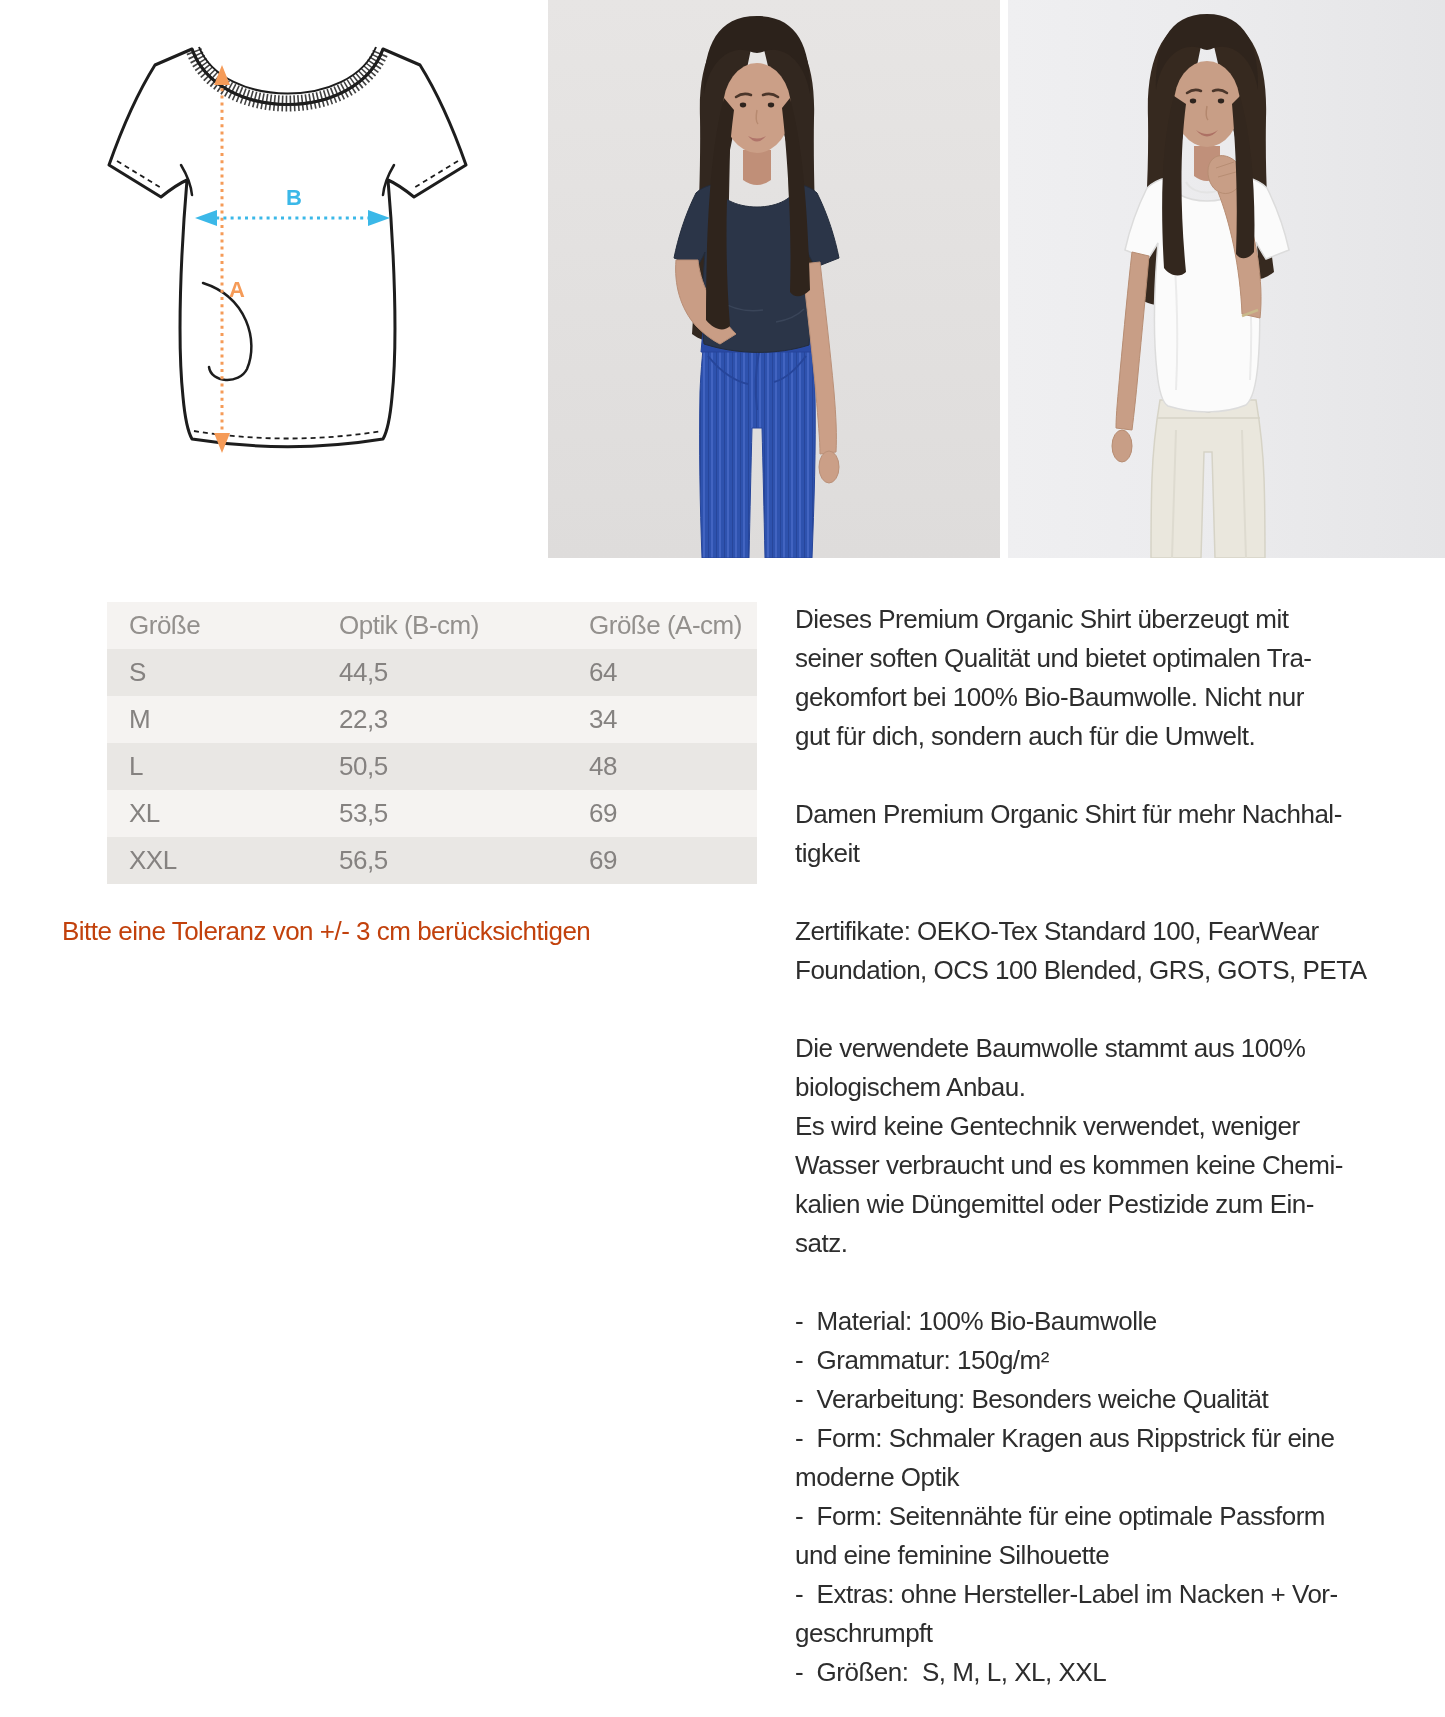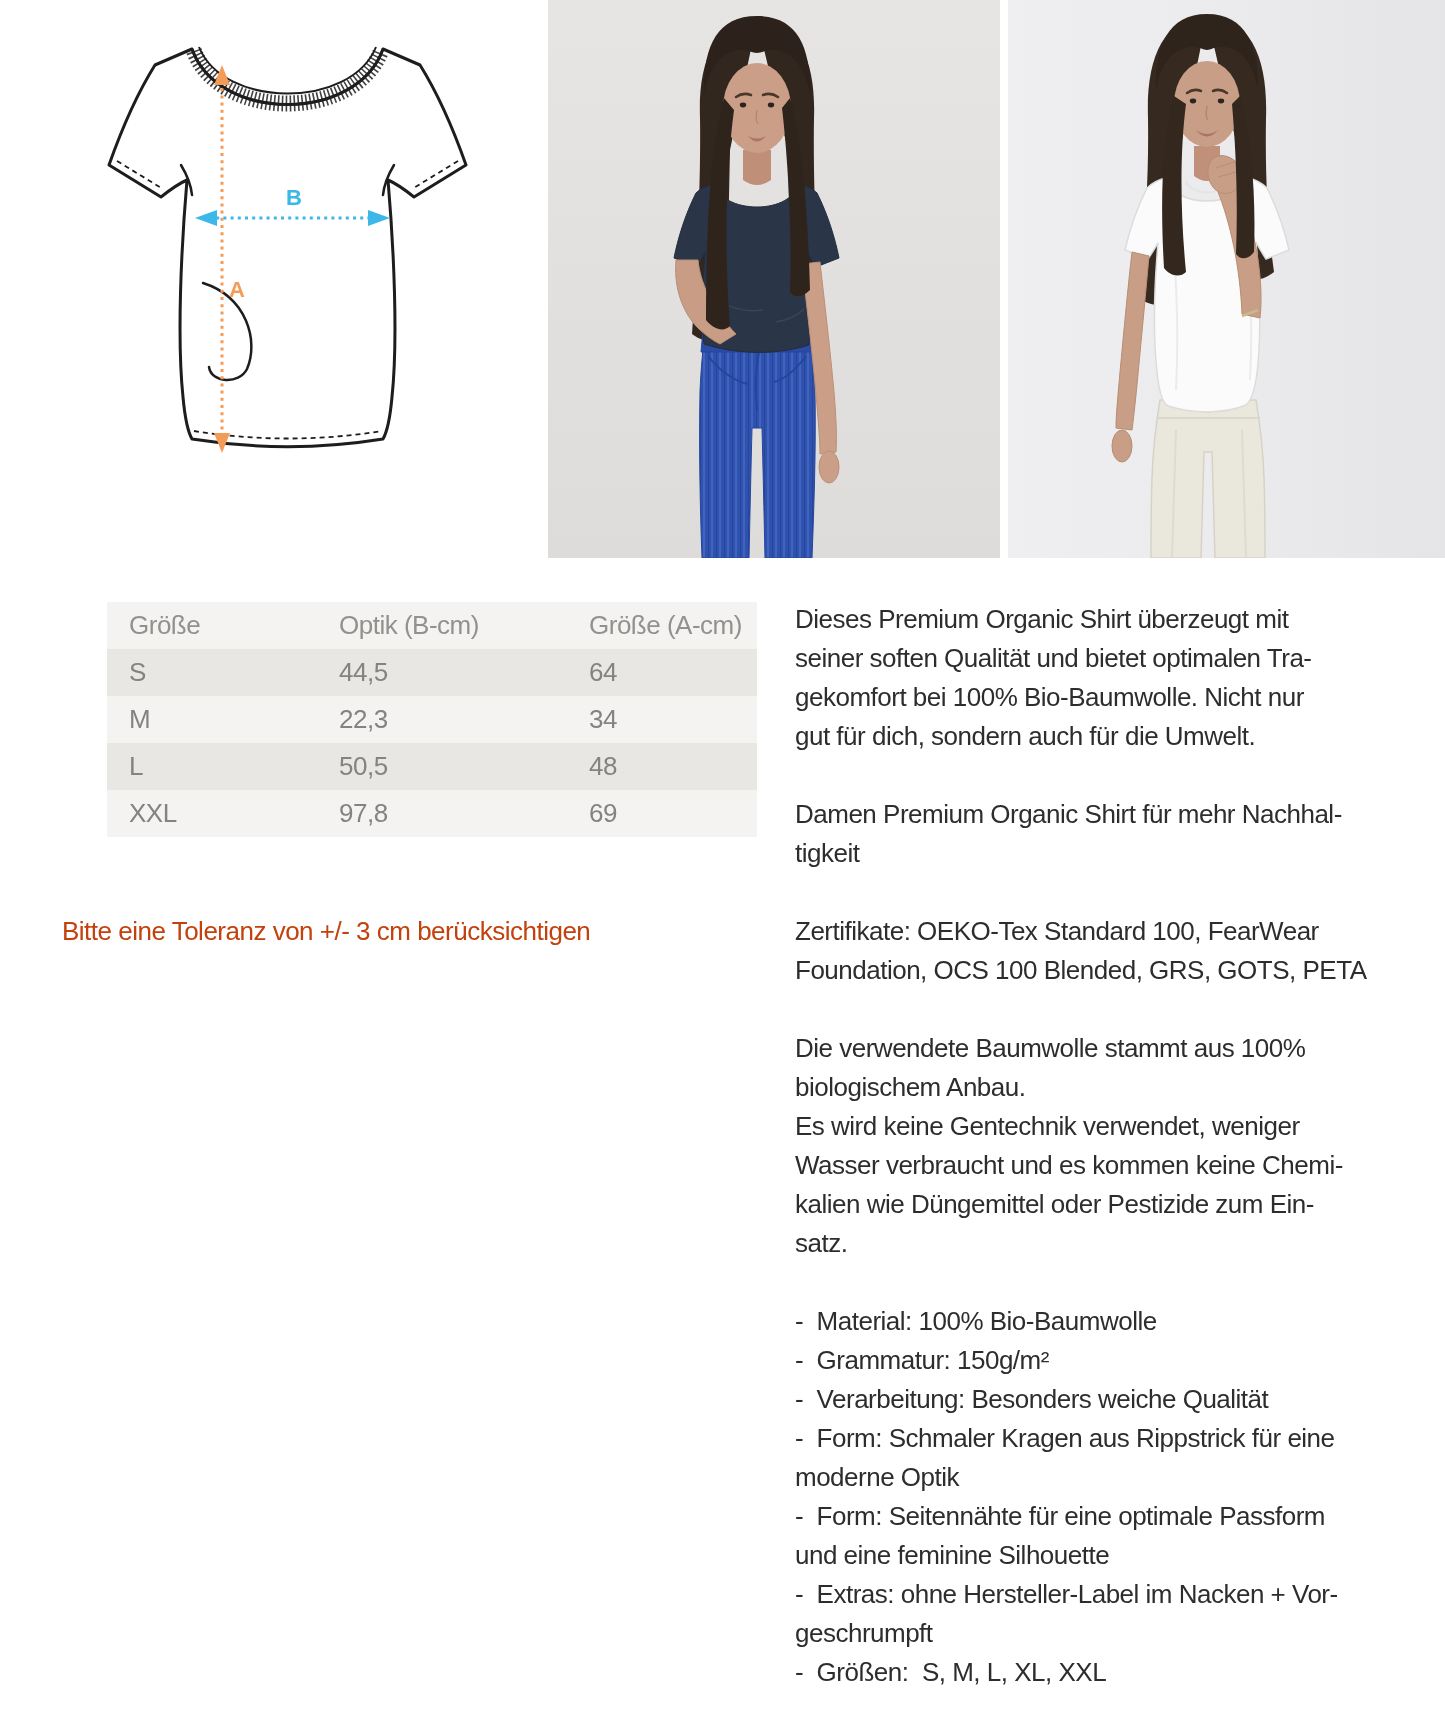--- a/index.html
+++ b/index.html
@@ -211,22 +211,27 @@
           <td>M</td>
           <td>22,3</td>
           <td>34</td>
         </tr>
         <tr>
           <td>L</td>
           <td>50,5</td>
           <td>48</td>
         </tr>
         <tr>
+          <td>XL</td>
+          <td>53,5</td>
+          <td>69</td>
+        </tr>
+        <tr>
           <td>XXL</td>
-          <td>97,8</td>
+          <td>56,5</td>
           <td>69</td>
         </tr>
       </tbody>
   </table>
 
   <div class="abs tolerance">Bitte eine Toleranz von +/- 3 cm berücksichtigen</div>
 
   <div class="abs description">
       <p>Dieses Premium Organic Shirt überzeugt mit
 seiner soften Qualität und bietet optimalen Tra-

